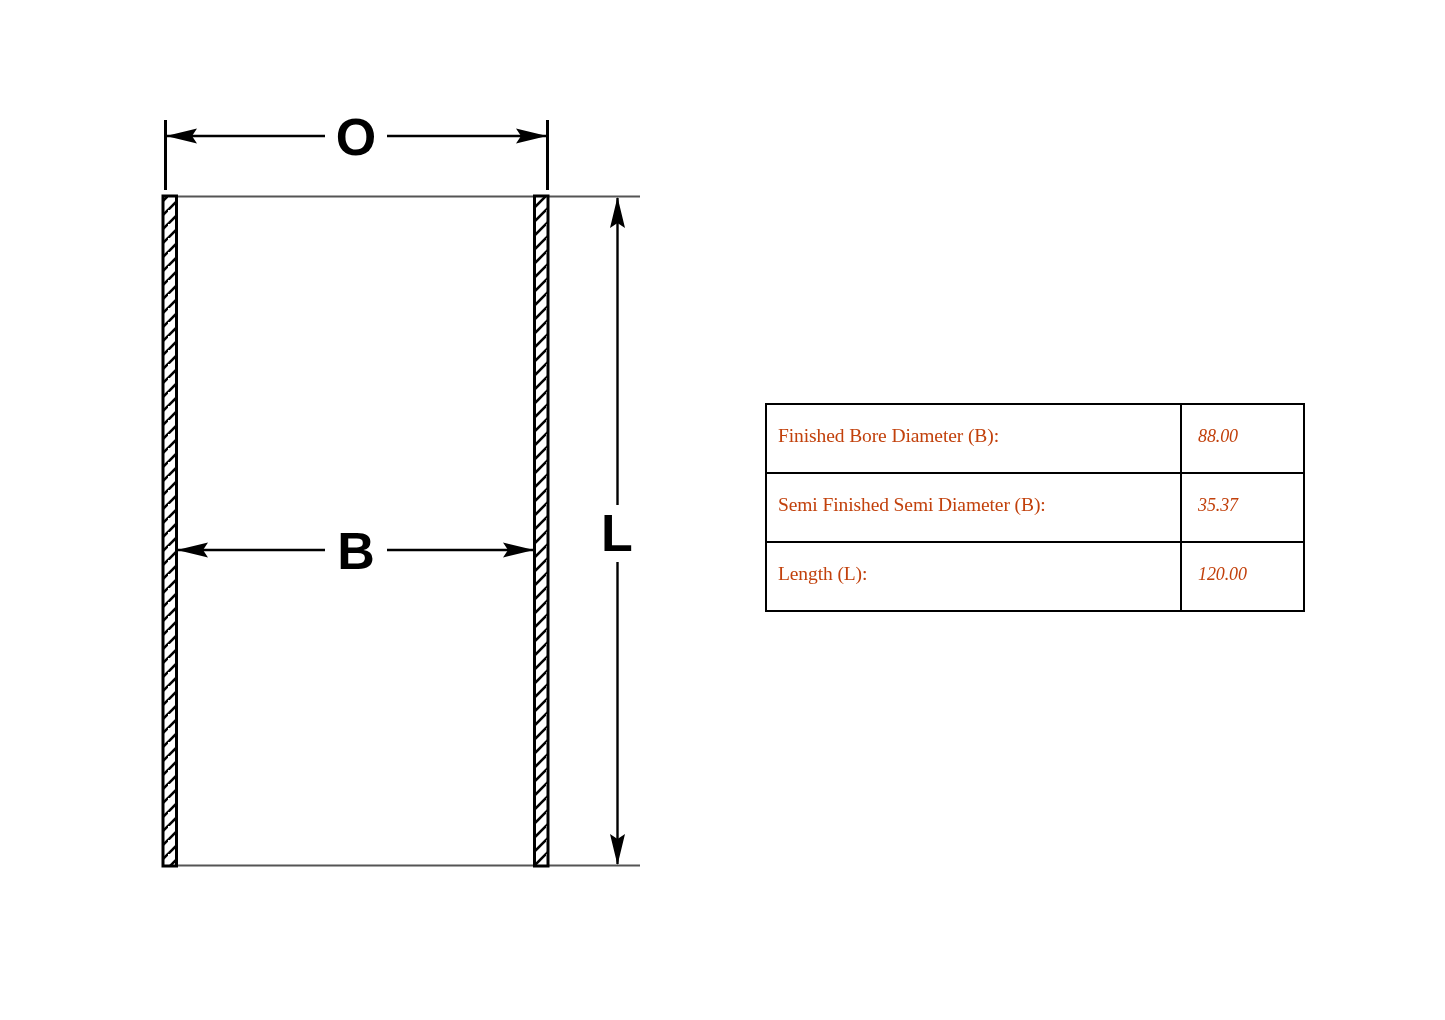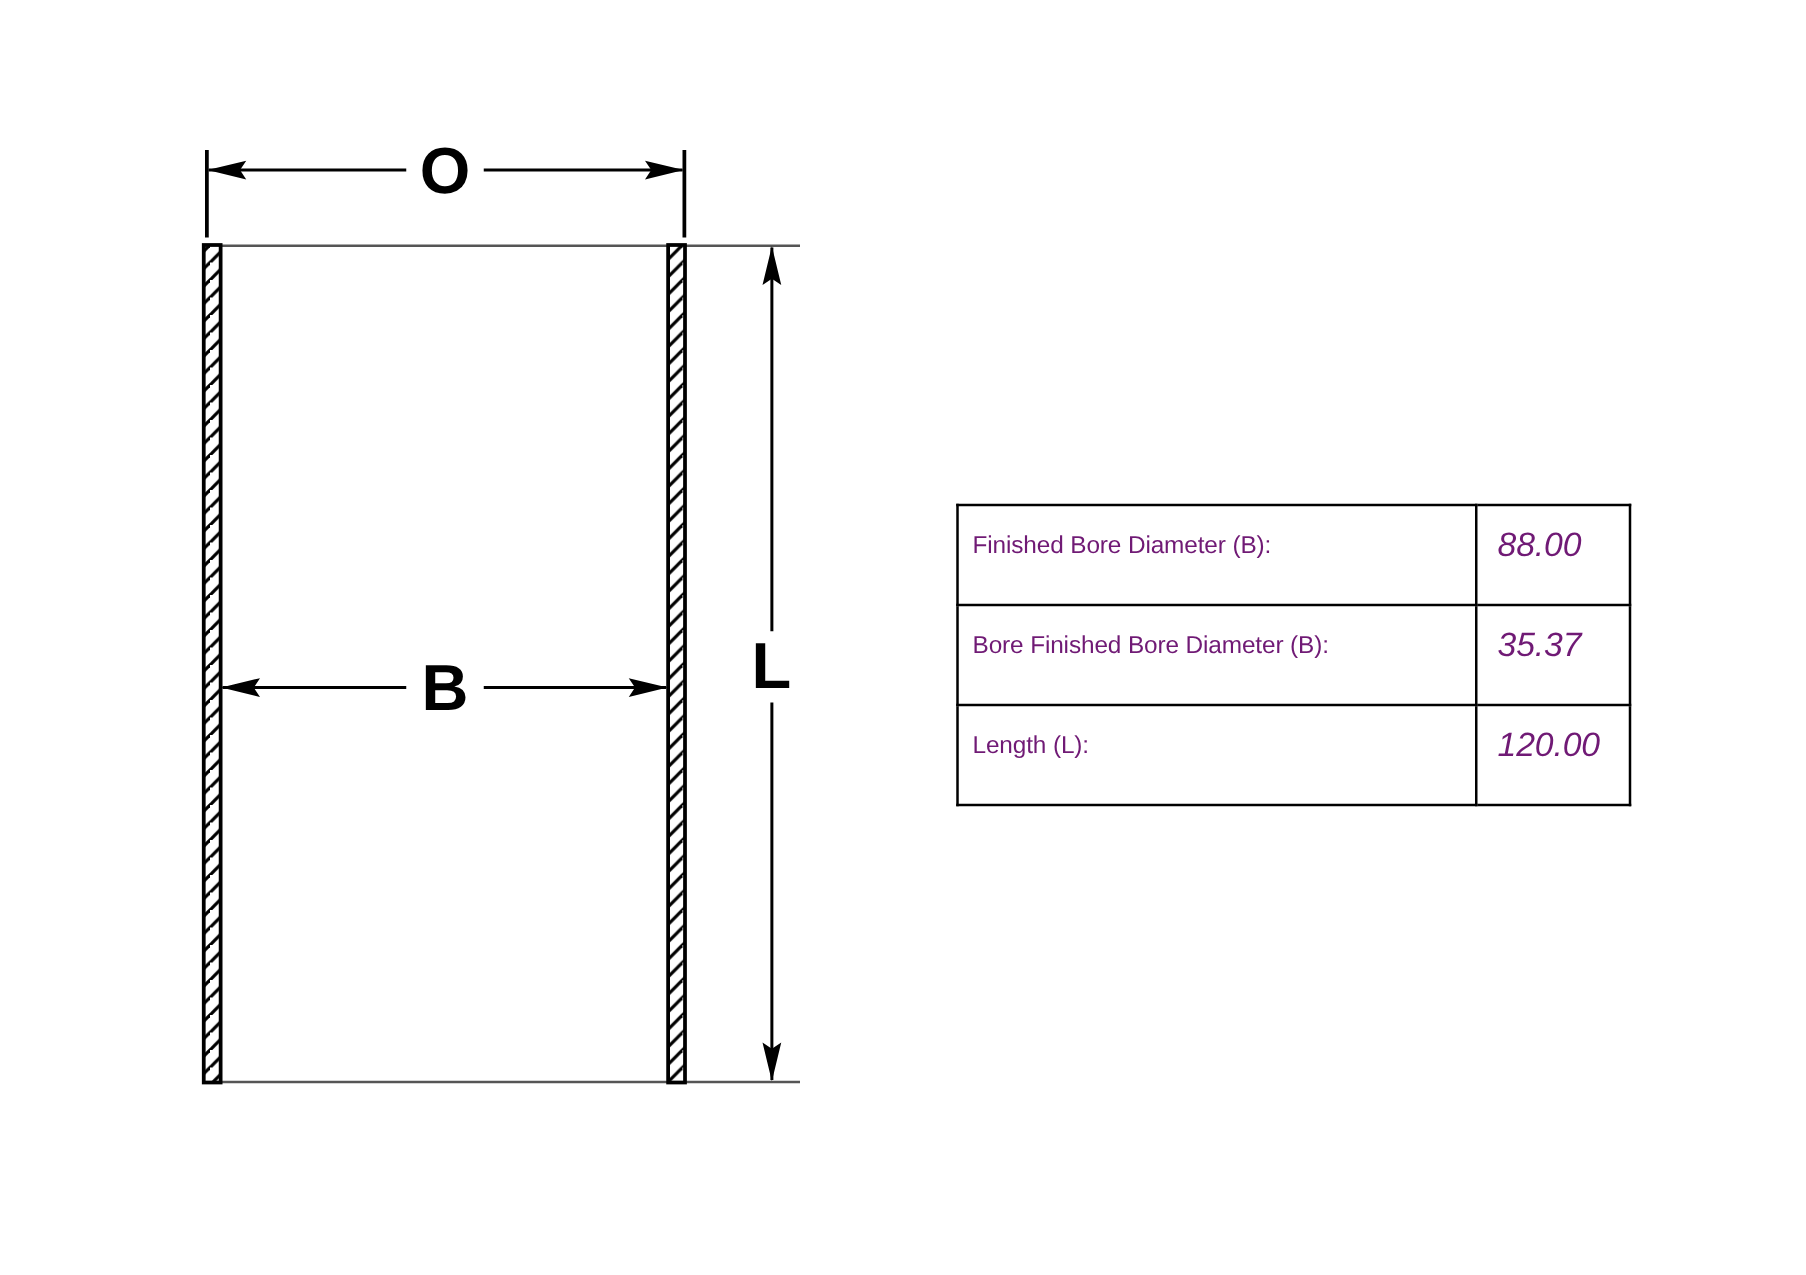--- a/index.html
+++ b/index.html
@@ -41,36 +41,36 @@
     left: 765px;
     top: 403px;
     width: 509px;
     border-collapse: collapse;
     table-layout: fixed;
     background: #ffffff;
   }
   #spec-table td {
     border: 2px solid #000000;
     height: 62px;
-    padding: 0 0 16px 11px;
+    padding: 0 0 5px 11px;
     font-size: 19.5px;
-    color: #701a75;
+    color: #c2410c;
     vertical-align: middle;
-    font-family: Liberation Sans, sans-serif;
+    font-family: Liberation Serif, serif;
     letter-spacing: -0.1px;
   }
   #spec-table td.spec-label {
     width: 402px;
     font-style: normal;
   }
   #spec-table td.spec-value {
     width: 105px;
     font-style: italic;
     font-weight: 400;
-    font-size: 27px;
+    font-size: 18px;
     padding-left: 16px;
   }
 </style>
 </head>
 <body>
 
 <div id="page">
 
   <svg id="drawing-svg" width="1445" height="1020" viewBox="0 0 1445 1020">
 
@@ -129,21 +129,21 @@
     </g>
   </svg>
 
   <table id="spec-table">
     <tbody>
       <tr>
         <td class="spec-label">Finished Bore Diameter (B):</td>
         <td class="spec-value">88.00</td>
       </tr>
       <tr>
-        <td class="spec-label">Bore Finished Bore Diameter (B):</td>
+        <td class="spec-label">Semi Finished Semi Diameter (B):</td>
         <td class="spec-value">35.37</td>
       </tr>
       <tr>
         <td class="spec-label">Length (L):</td>
         <td class="spec-value">120.00</td>
       </tr>
     </tbody>
   </table>
 
 </div>

